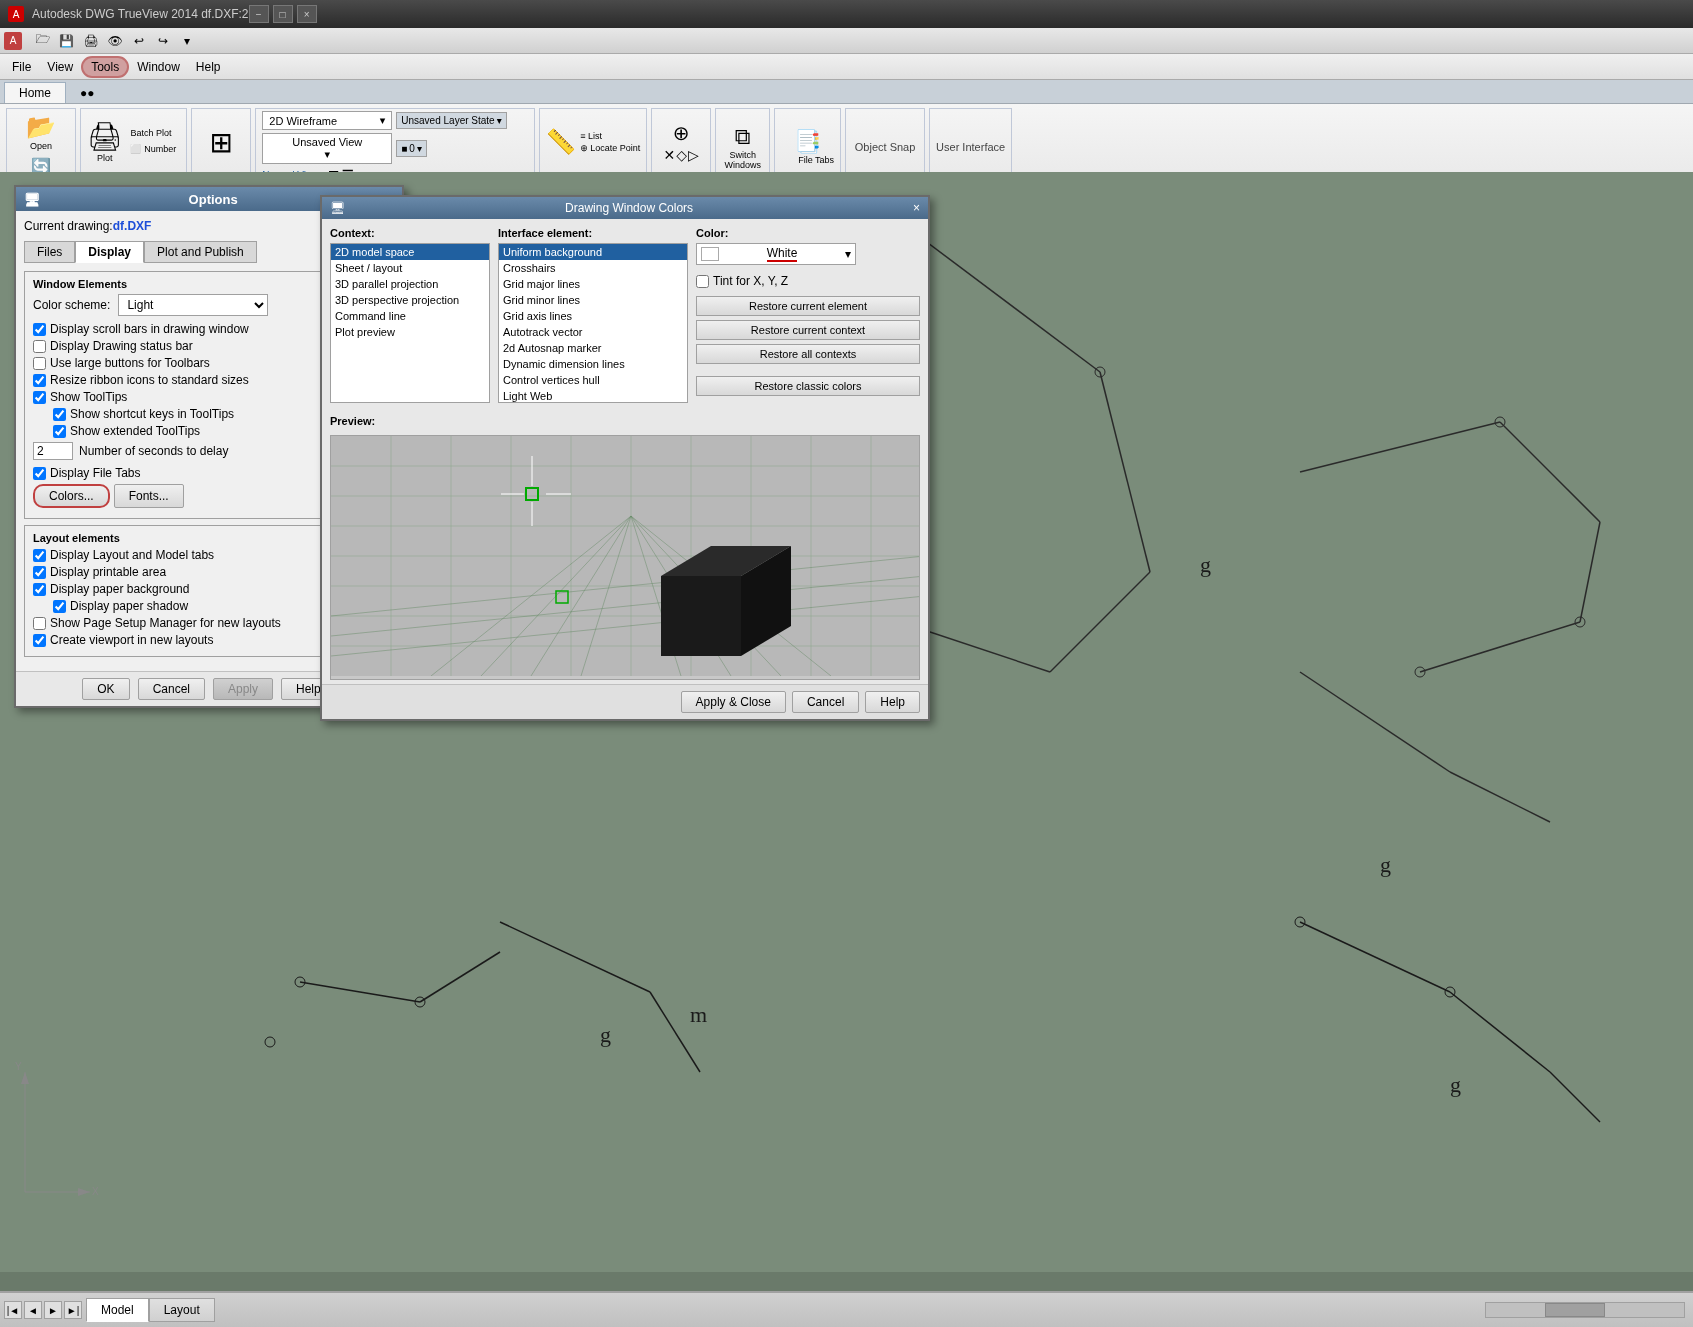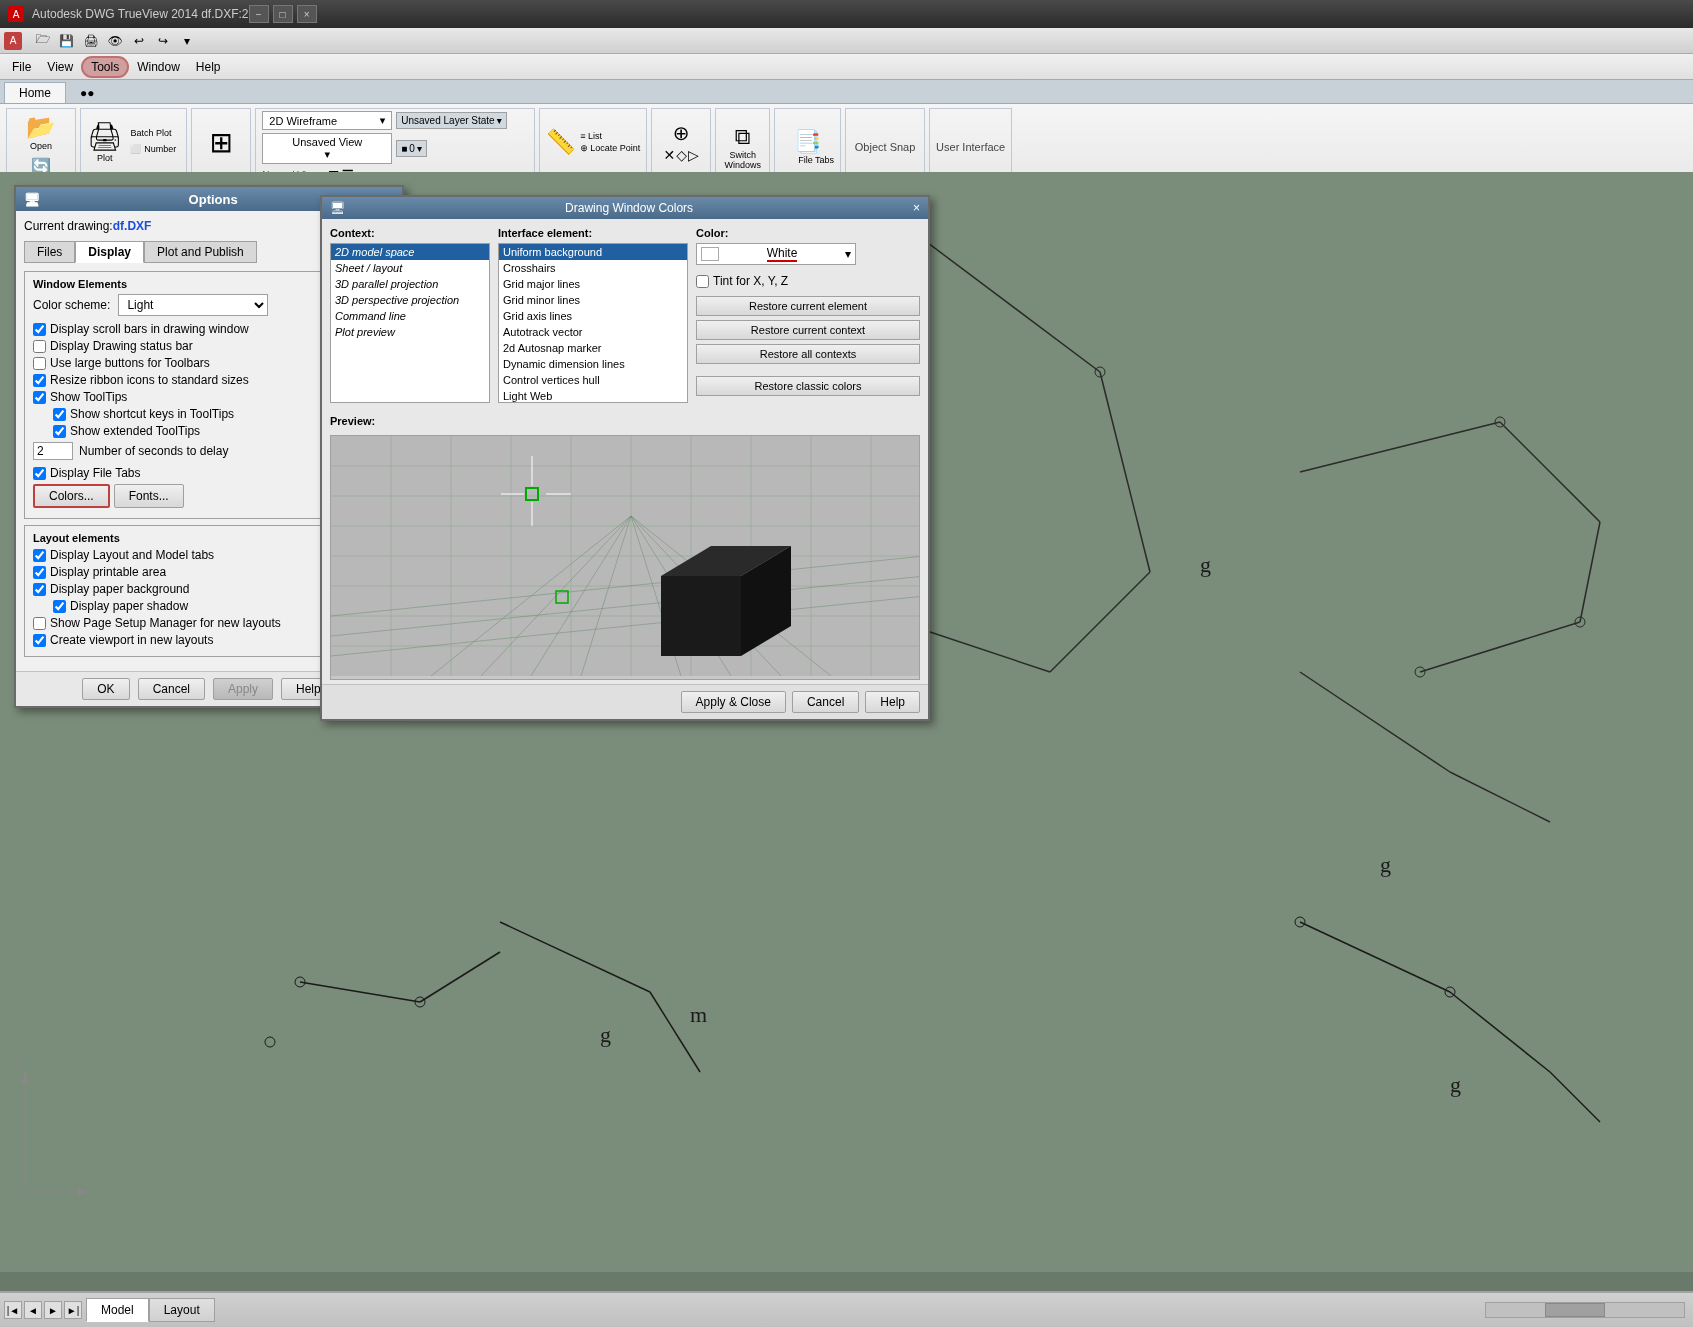--- a/index.html
+++ b/index.html
@@ -329,21 +329,21 @@
       </div>
       <div style="display:flex;align-items:center;gap:6px;margin:4px 0;">
         <input type="text" value="2" class="number-input" style="">
         <span>Number of seconds to delay</span>
       </div>
       <div class="checkbox-row" style="margin-top:6px;">
         <input type="checkbox" checked="" style="">
         <label>Display File Tabs</label>
       </div>
       <div class="btn-row">
-        <button class="dialog-btn" style="border:2px solid #c04040;border-radius:2px;">Colors...</button>
+        <button class="dialog-btn" style="border:2px solid #c04040;border-radius:10px;">Colors...</button>
         <button class="dialog-btn">Fonts...</button>
       </div>
     </div>
 
     <div class="section-box">
       <div class="section-title">Layout elements</div>
       <div class="checkbox-row">
         <input type="checkbox" checked="" style="">
         <label>Display Layout and Model tabs</label>
       </div>
@@ -380,21 +380,21 @@
 <div class="dialog-colors">
   <div class="colors-header">
     <span>🖥 </span>
     <span>Drawing Window Colors</span>
     <span style="cursor:pointer;">×</span>
   </div>
   <div class="colors-body">
 
     <div class="colors-col">
       <div class="col-label">Context:</div>
-      <div class="list-box" style="height:160px;width:140px;font-style:italic;">
+      <div class="list-box" style="height:160px;width:140px;">
         <div class="list-item selected">2D model space</div>
         <div class="list-item">Sheet / layout</div>
         <div class="list-item">3D parallel projection</div>
         <div class="list-item">3D perspective projection</div>
         <div class="list-item">Command line</div>
         <div class="list-item">Plot preview</div>
       </div>
     </div>
 
     <div class="colors-col">

